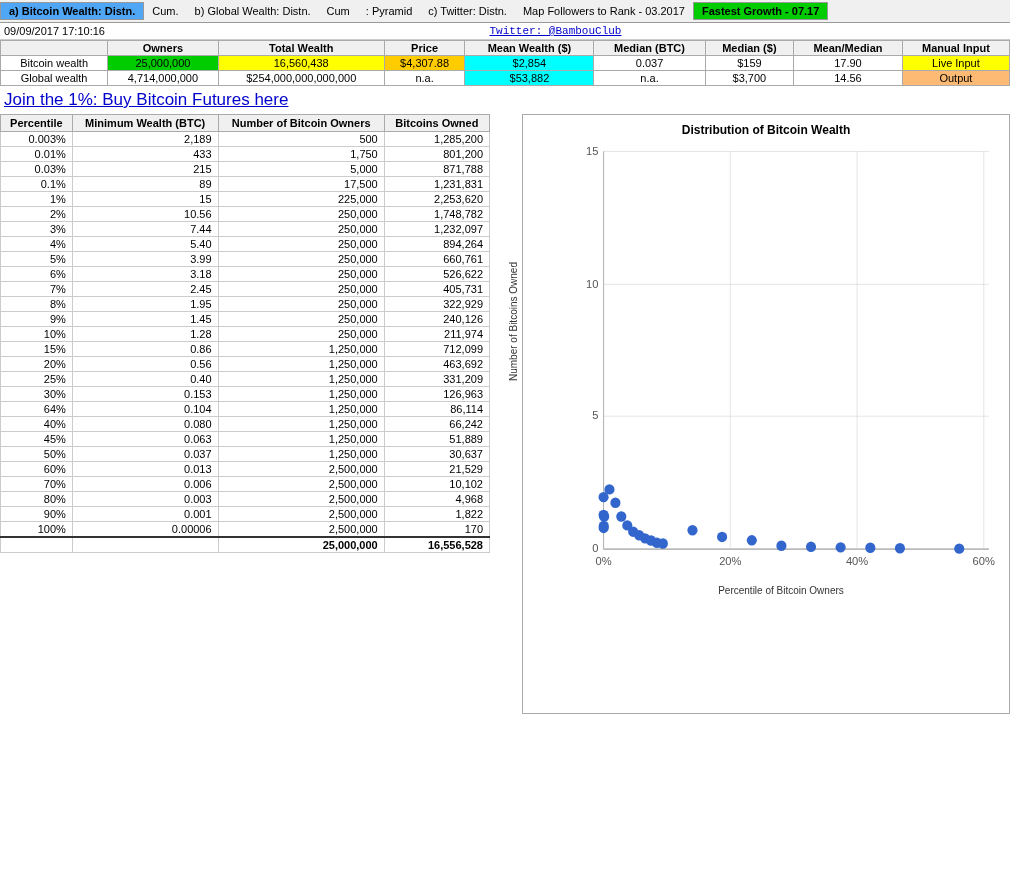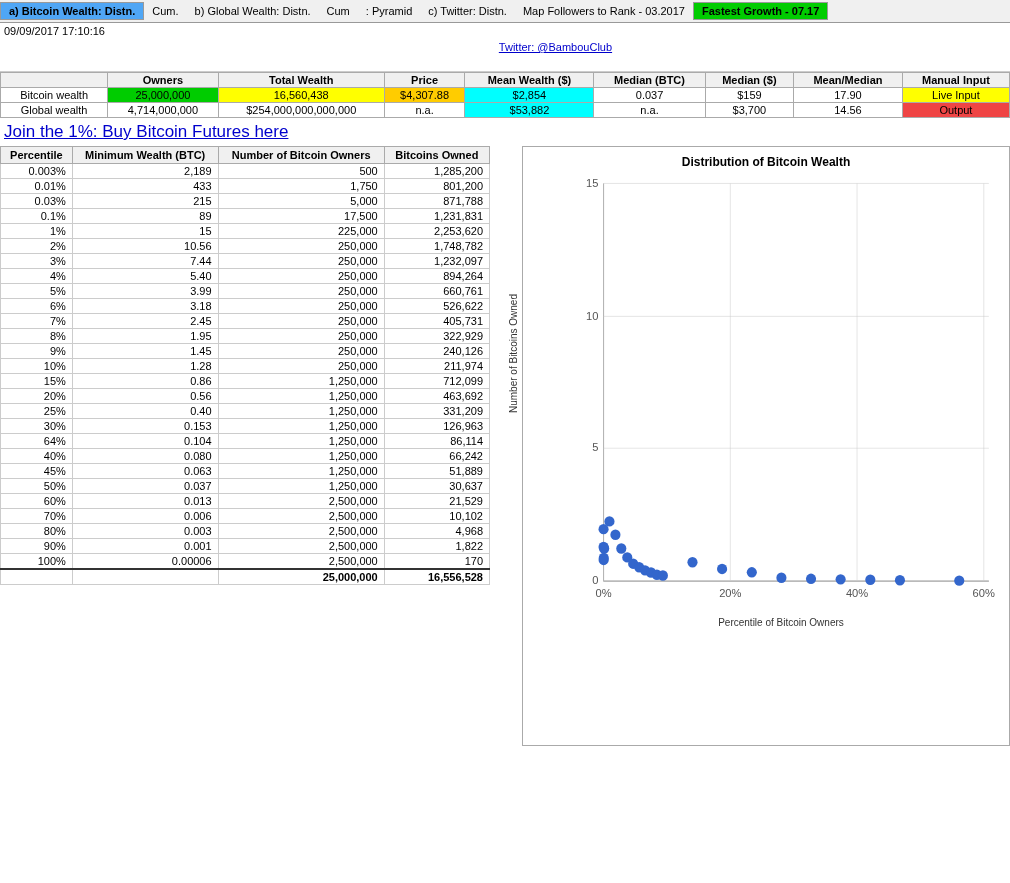--- a/index.html
+++ b/index.html
@@ -32,29 +32,30 @@
     }
     .nav-tab.green-active {
       background: #00cc00;
       color: #000;
       font-weight: bold;
     }
 
     
     #header-row {
       display: flex;
-      align-items: flex-start;
+      align-items: center;
       padding: 2px 4px;
       font-size: 11px;
     }
     #twitter-link {
       color: #0000cc;
       text-decoration: underline;
       cursor: pointer;
-      margin: 16px auto;
+      margin: 0 auto;
+      font-family: Liberation Mono, monospace;
     }
 
     
     #summary-section {
       border-top: 1px solid #ccc;
     }
     .summary-table {
       width: 100%;
       border-collapse: collapse;
       font-size: 11px;
@@ -66,21 +67,21 @@
     }
     .summary-table th {
       background: #f0f0f0;
       font-weight: bold;
     }
     .cell-green { background: #00cc00; }
     .cell-yellow { background: #ffff00; }
     .cell-gold { background: #ffcc00; }
     .cell-cyan { background: #00ffff; }
     .cell-live { background: #ffff00; }
-    .cell-output { background: #ef4444; }
+    .cell-output { background: #fdba74; }
     .cell-manual { background: #00cc00; }
     .row-label { text-align: left; font-weight: normal; }
 
     
     #join-link {
       padding: 4px;
       color: #0000cc;
       text-decoration: underline;
       cursor: pointer;
       font-size: 11px;

